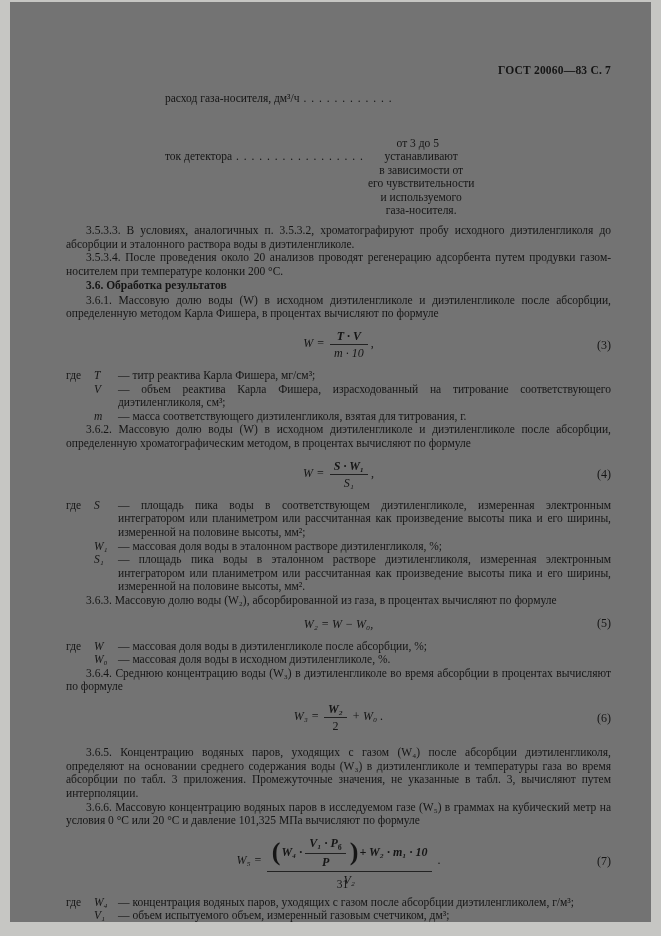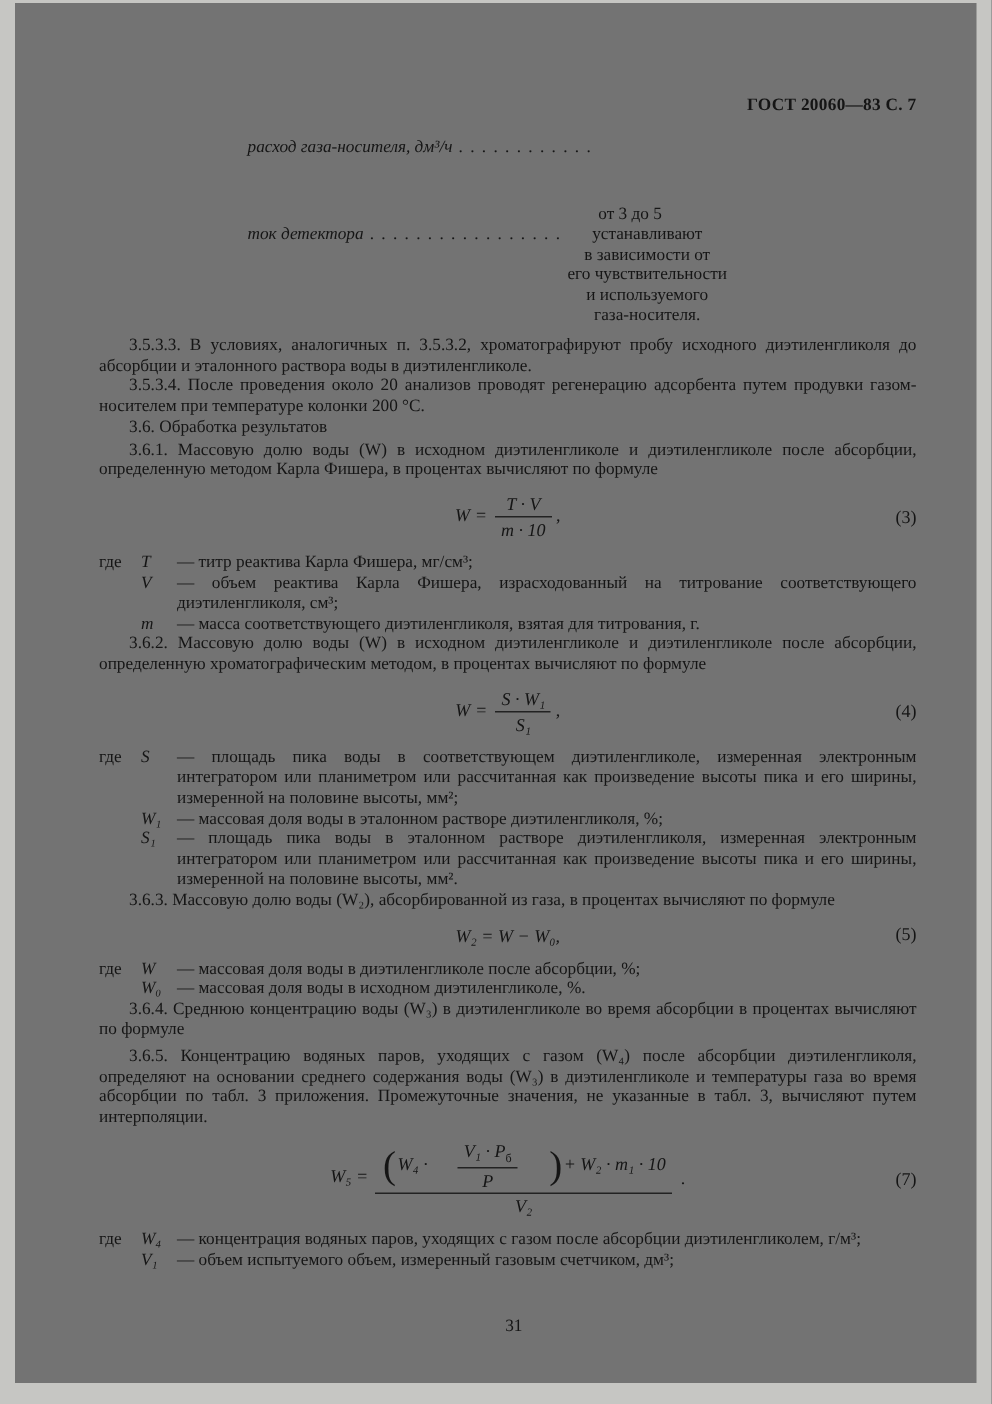--- a/index.html
+++ b/index.html
@@ -24,57 +24,57 @@
   .doc-header {
     padding-top:62px;
     text-align:right;
     font-weight:bold;
     font-size:11.5px;
     letter-spacing:0.2px;
   }
   
   .spec-block { margin:14px 0 6px 99px; width:352px; }
   .spec-row { display:flex; align-items:flex-start; }
-  .spec-label { white-space:nowrap;font-style:italic; }
+  .spec-label { white-space:nowrap; }
   .spec-dots { white-space:nowrap; padding:0 4px; letter-spacing:1px; }
   .spec-value { white-space:nowrap;margin-top:45px; }
   .spec-value-stack { text-align:center; }
   .spec-value-stack div { white-space:nowrap; }
   
   .para { text-align:justify; text-indent:20px; }
-  .heading { font-weight:normal; text-indent:20px; margin:1px 0; }
+  .heading { font-weight:bold; text-indent:20px; margin:1px 0; }
   
   .where-row { display:flex; align-items:flex-start; }
   .w-lead { flex:none; width:28px; }
   .w-term { flex:none; width:24px; font-style:italic; }
   .w-def { flex:1; text-align:justify; }
   
   .formula-row {
     position:relative;
     text-align:center;
     margin:8px 0 9px 0;
     font-size:12px;
   }
   .f-body { display:inline-block; vertical-align:middle; }
   .var { font-style:italic; }
   .f-eq { padding:0 4px; }
   .frac { display:inline-block; vertical-align:middle; text-align:center; margin:0 2px; }
-  .frac .fnum { display:block; border-bottom:1px solid #222; padding:0 4px 1px 4px; }
+  .frac .fnum { display:block; border-bottom:1px solid #222; padding:0 4px 1px 4px;font-weight:bold; }
   .frac .fden { display:block; padding:1px 4px 0 4px; }
   .f-number {
     position:absolute; right:0; top:50%;
     transform:translateY(-50%);
     font-style:normal;
   }
   .bigparen {
     font-size:26px; font-style:normal;
     vertical-align:middle; line-height:0.8;
     padding:0 1px;
   }
-  .frac.inner { margin:0 20px; }
+  .frac.inner { margin:0 3px; }
   sub.subsm { font-size:8px; }
   .f-trail { padding-left:1px; }
   .page-number {
     position:absolute; left:12px; bottom:32px;
     width:100%; text-align:center;
     font-size:11.5px;
   }
   .gap-s { height:4px; }
 </style>
 </head>
@@ -170,23 +170,32 @@
       <span class="w-def">— массовая доля воды в диэтиленгликоле после абсорбции, %;</span>
     </div>
     <div class="where-row">
       <span class="w-lead"></span>
       <span class="w-term">W₀</span>
       <span class="w-def">— массовая доля воды в исходном диэтиленгликоле, %.</span>
     </div>
 
     <div class="para">3.6.4. Среднюю концентрацию воды (W₃) в диэтиленгликоле во время абсорбции в процентах вычисляют по формуле</div>
 
+    <div class="formula-row">
+      <span class="f-body">
+        <span class="var">W₃ =</span>
+        <span class="frac"><span class="fnum var">W₂</span><span class="fden">2</span></span>
+        <span class="var">+ W₀ .</span>
+      </span>
+      <span class="f-number">(6)</span>
+    </div>
 
     <div class="gap-s"></div>
     <div class="para">3.6.5. Концентрацию водяных паров, уходящих с газом (W₄) после абсорбции диэтиленгликоля, определяют на основании среднего содержания воды (W₃) в диэтиленгликоле и температуры газа во время абсорбции по табл. 3 приложения. Промежуточные значения, не указанные в табл. 3, вычисляют путем интерполяции.</div>
+    <div class="para">3.6.6. Массовую концентрацию водяных паров в исследуемом газе (W₅) в граммах на кубический метр на условия 0 °С или 20 °С и давление 101,325 МПа вычисляют по формуле</div>
 
     <div class="formula-row">
       <span class="f-body">
         <span class="var">W₅ =</span>
         <span class="frac"><span class="fnum"><span class="bigparen">(</span><span class="var">W₄ ·</span><span class="frac inner"><span class="fnum"><span class="var">V₁ · P</span><sub class="subsm">б</sub></span><span class="fden var">P</span></span><span class="bigparen">)</span><span class="var">+ W₂ · m₁ · 10</span></span><span class="fden var">V₂</span></span>
         <span class="f-trail">.</span>
       </span>
       <span class="f-number">(7)</span>
     </div>
 

